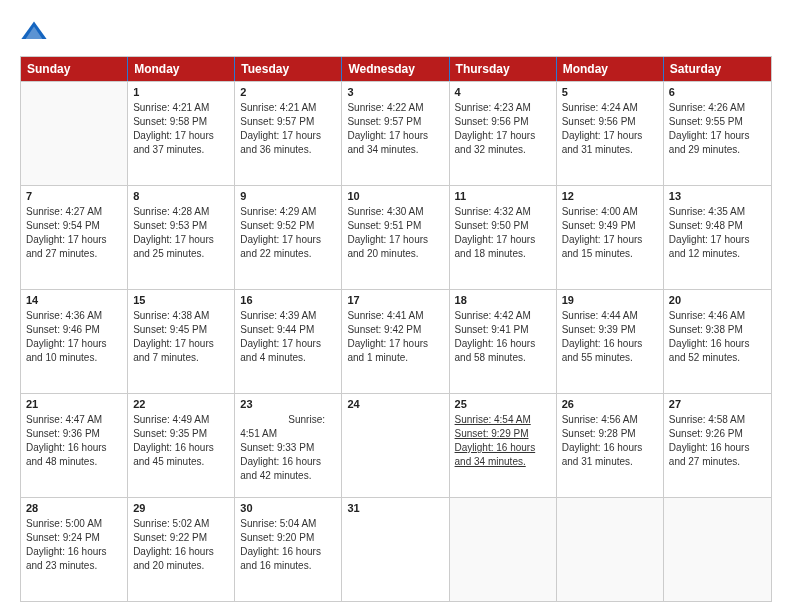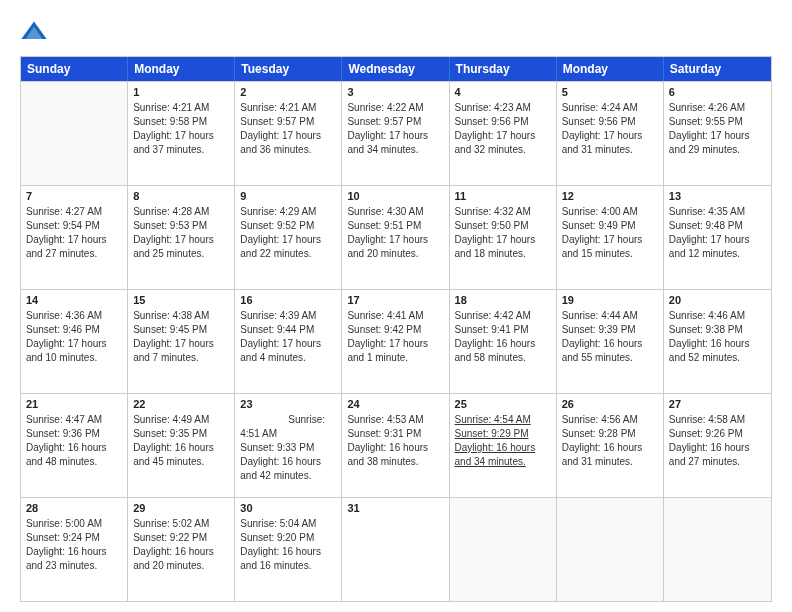--- a/index.html
+++ b/index.html
@@ -54,21 +54,21 @@
     }
     .calendar {
       flex: 1;
       display: flex;
       flex-direction: column;
       border: 1px solid #ccc;
     }
     .cal-header-row {
       display: grid;
       grid-template-columns: repeat(7, 1fr);
-      background: #1d4ed8;
+      background: #b91c1c;
     }
     .cal-header-cell {
       color: #fff;
       font-size: 12px;
       font-weight: bold;
       padding: 5px 6px;
       text-align: left;
       border-right: 1px solid #2979d4;
     }
     .cal-header-cell:last-child { border-right: none; }
@@ -210,23 +210,21 @@
         <div class="cal-row">
           <div class="cal-cell"><span class="day-num">21</span><span class="cell-text" style="white-space: pre-line;">Sunrise: 4:47 AM
 Sunset: 9:36 PM
 Daylight: 16 hours and 48 minutes.</span></div>
           <div class="cal-cell"><span class="day-num">22</span><span class="cell-text" style="white-space: pre-line;">Sunrise: 4:49 AM
 Sunset: 9:35 PM
 Daylight: 16 hours and 45 minutes.</span></div>
           <div class="cal-cell"><span class="day-num">23</span><span class="cell-text" style="white-space: pre-line; margin-left: 48px;">Sunrise: 4:51 AM
 Sunset: 9:33 PM
 Daylight: 16 hours and 42 minutes.</span></div>
-          <div class="cal-cell"><span class="day-num">24</span><span class="cell-text" style="white-space: pre-line;">Sunrise: 4:53 AM
-Sunset: 9:31 PM
-Daylight: 16 hours and 38 minutes.</span></div>
+          <div class="cal-cell"><span class="day-num">24</span></div>
           <div class="cal-cell"><span class="day-num">25</span><span class="cell-text" style="white-space: pre-line; text-decoration: underline;">Sunrise: 4:54 AM
 Sunset: 9:29 PM
 Daylight: 16 hours and 34 minutes.</span></div>
           <div class="cal-cell"><span class="day-num">26</span><span class="cell-text" style="white-space: pre-line;">Sunrise: 4:56 AM
 Sunset: 9:28 PM
 Daylight: 16 hours and 31 minutes.</span></div>
           <div class="cal-cell"><span class="day-num">27</span><span class="cell-text" style="white-space: pre-line;">Sunrise: 4:58 AM
 Sunset: 9:26 PM
 Daylight: 16 hours and 27 minutes.</span></div>
         </div>

